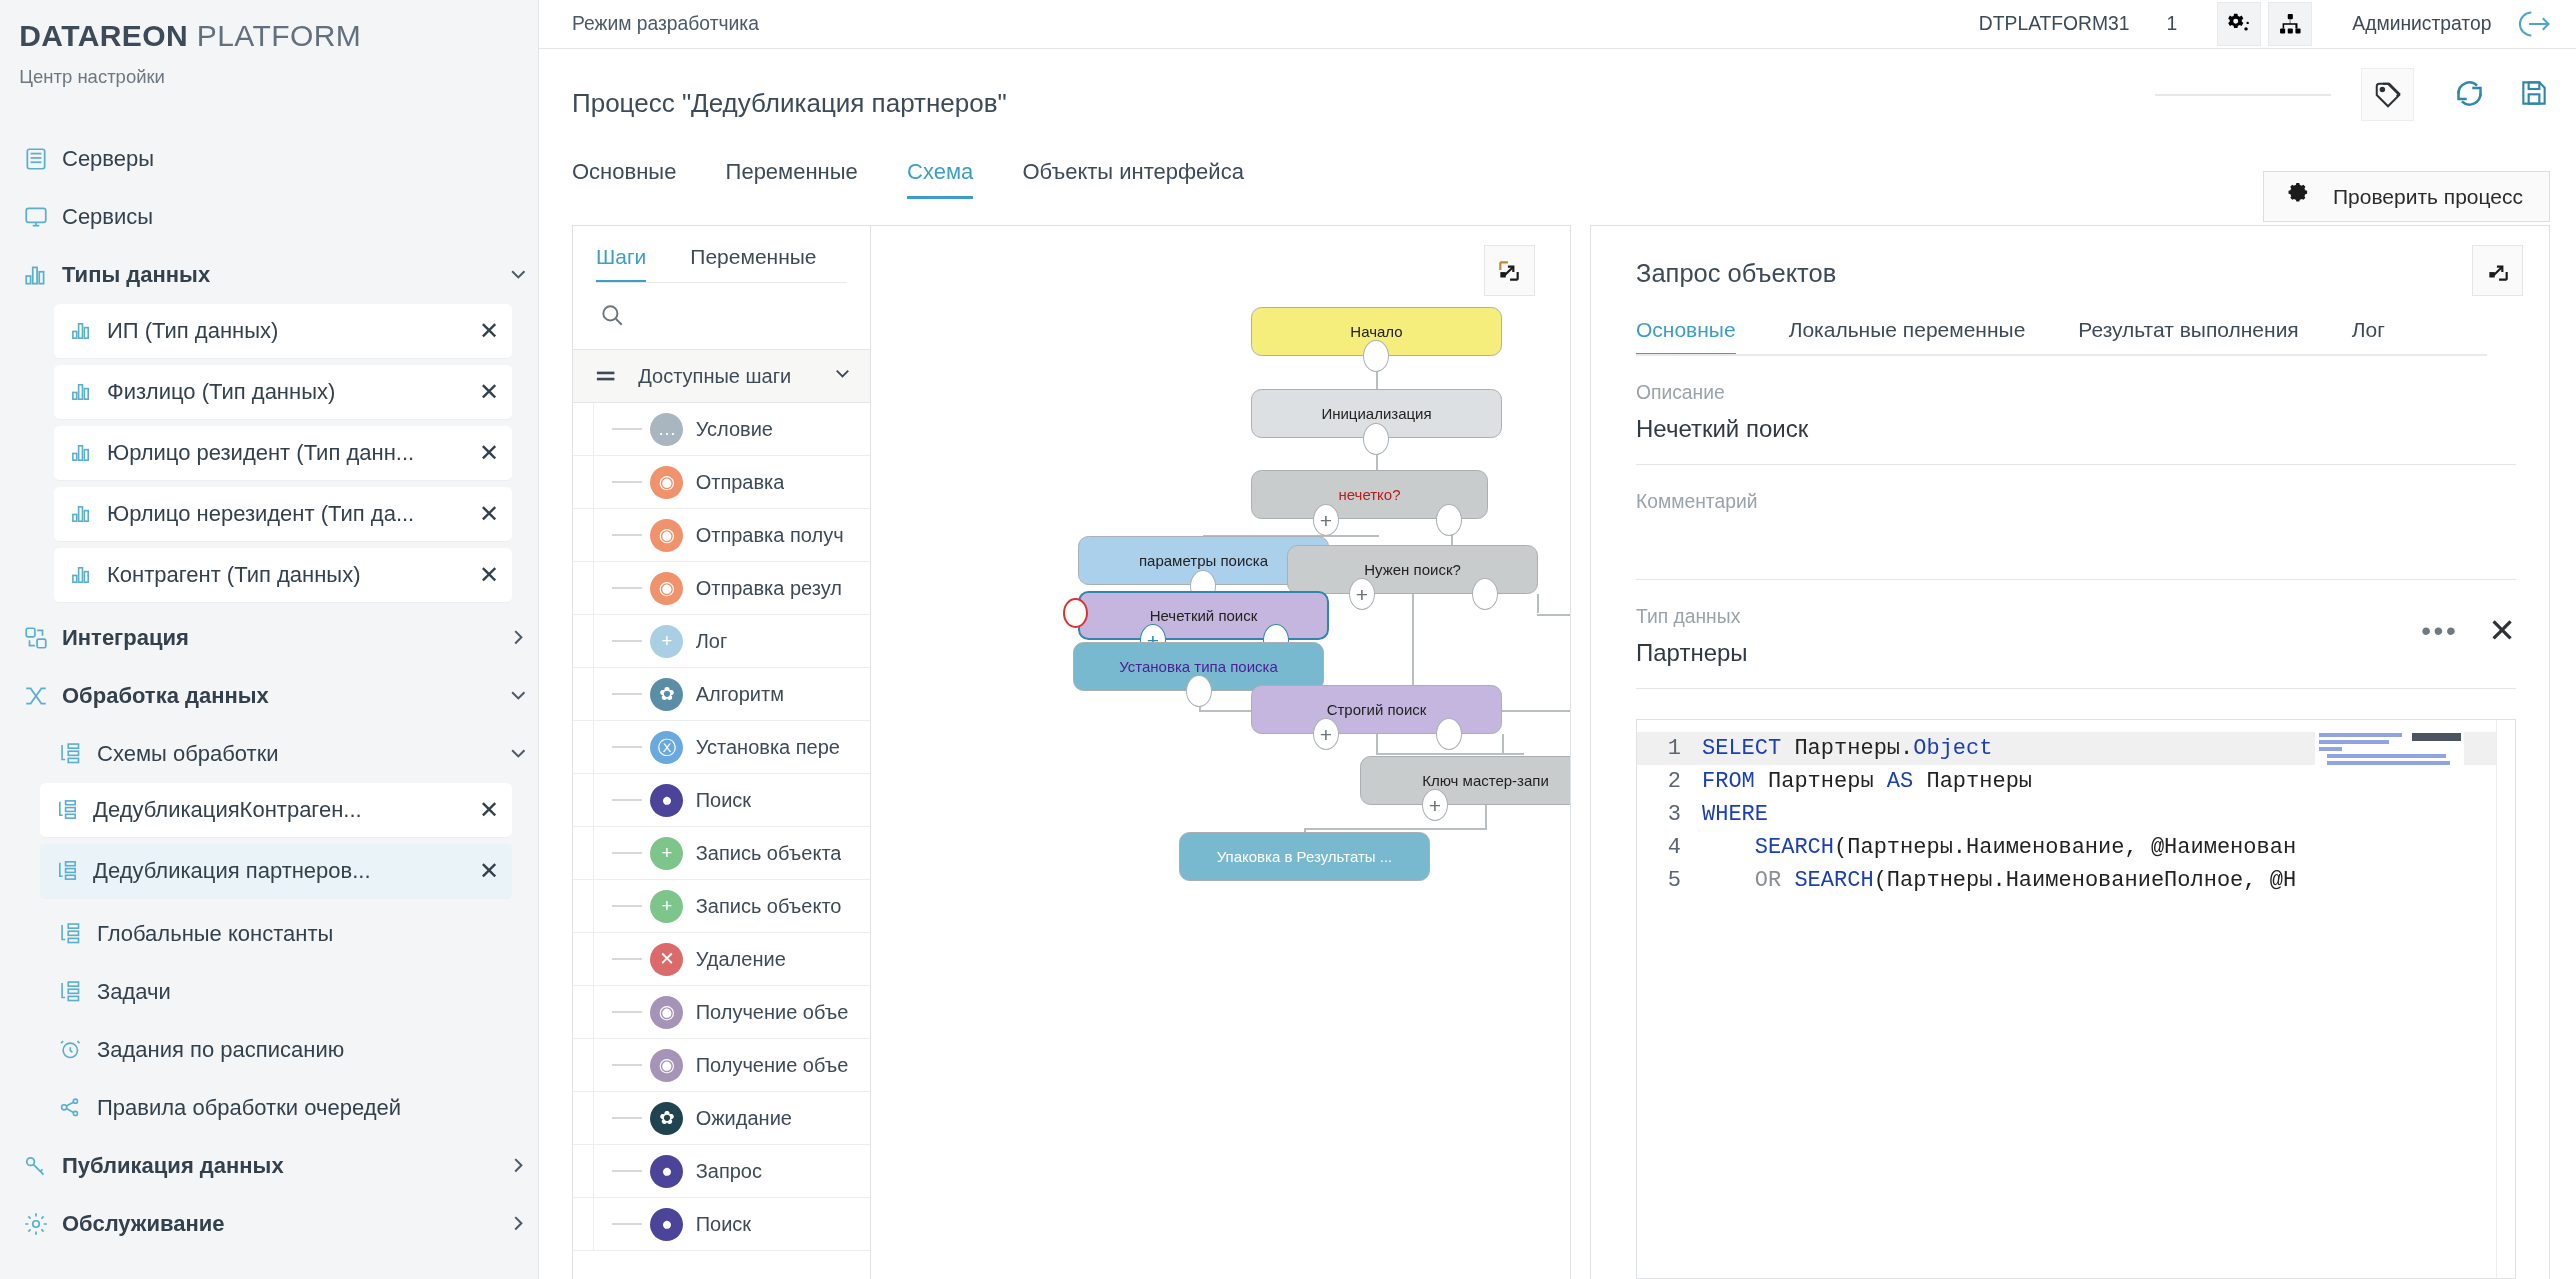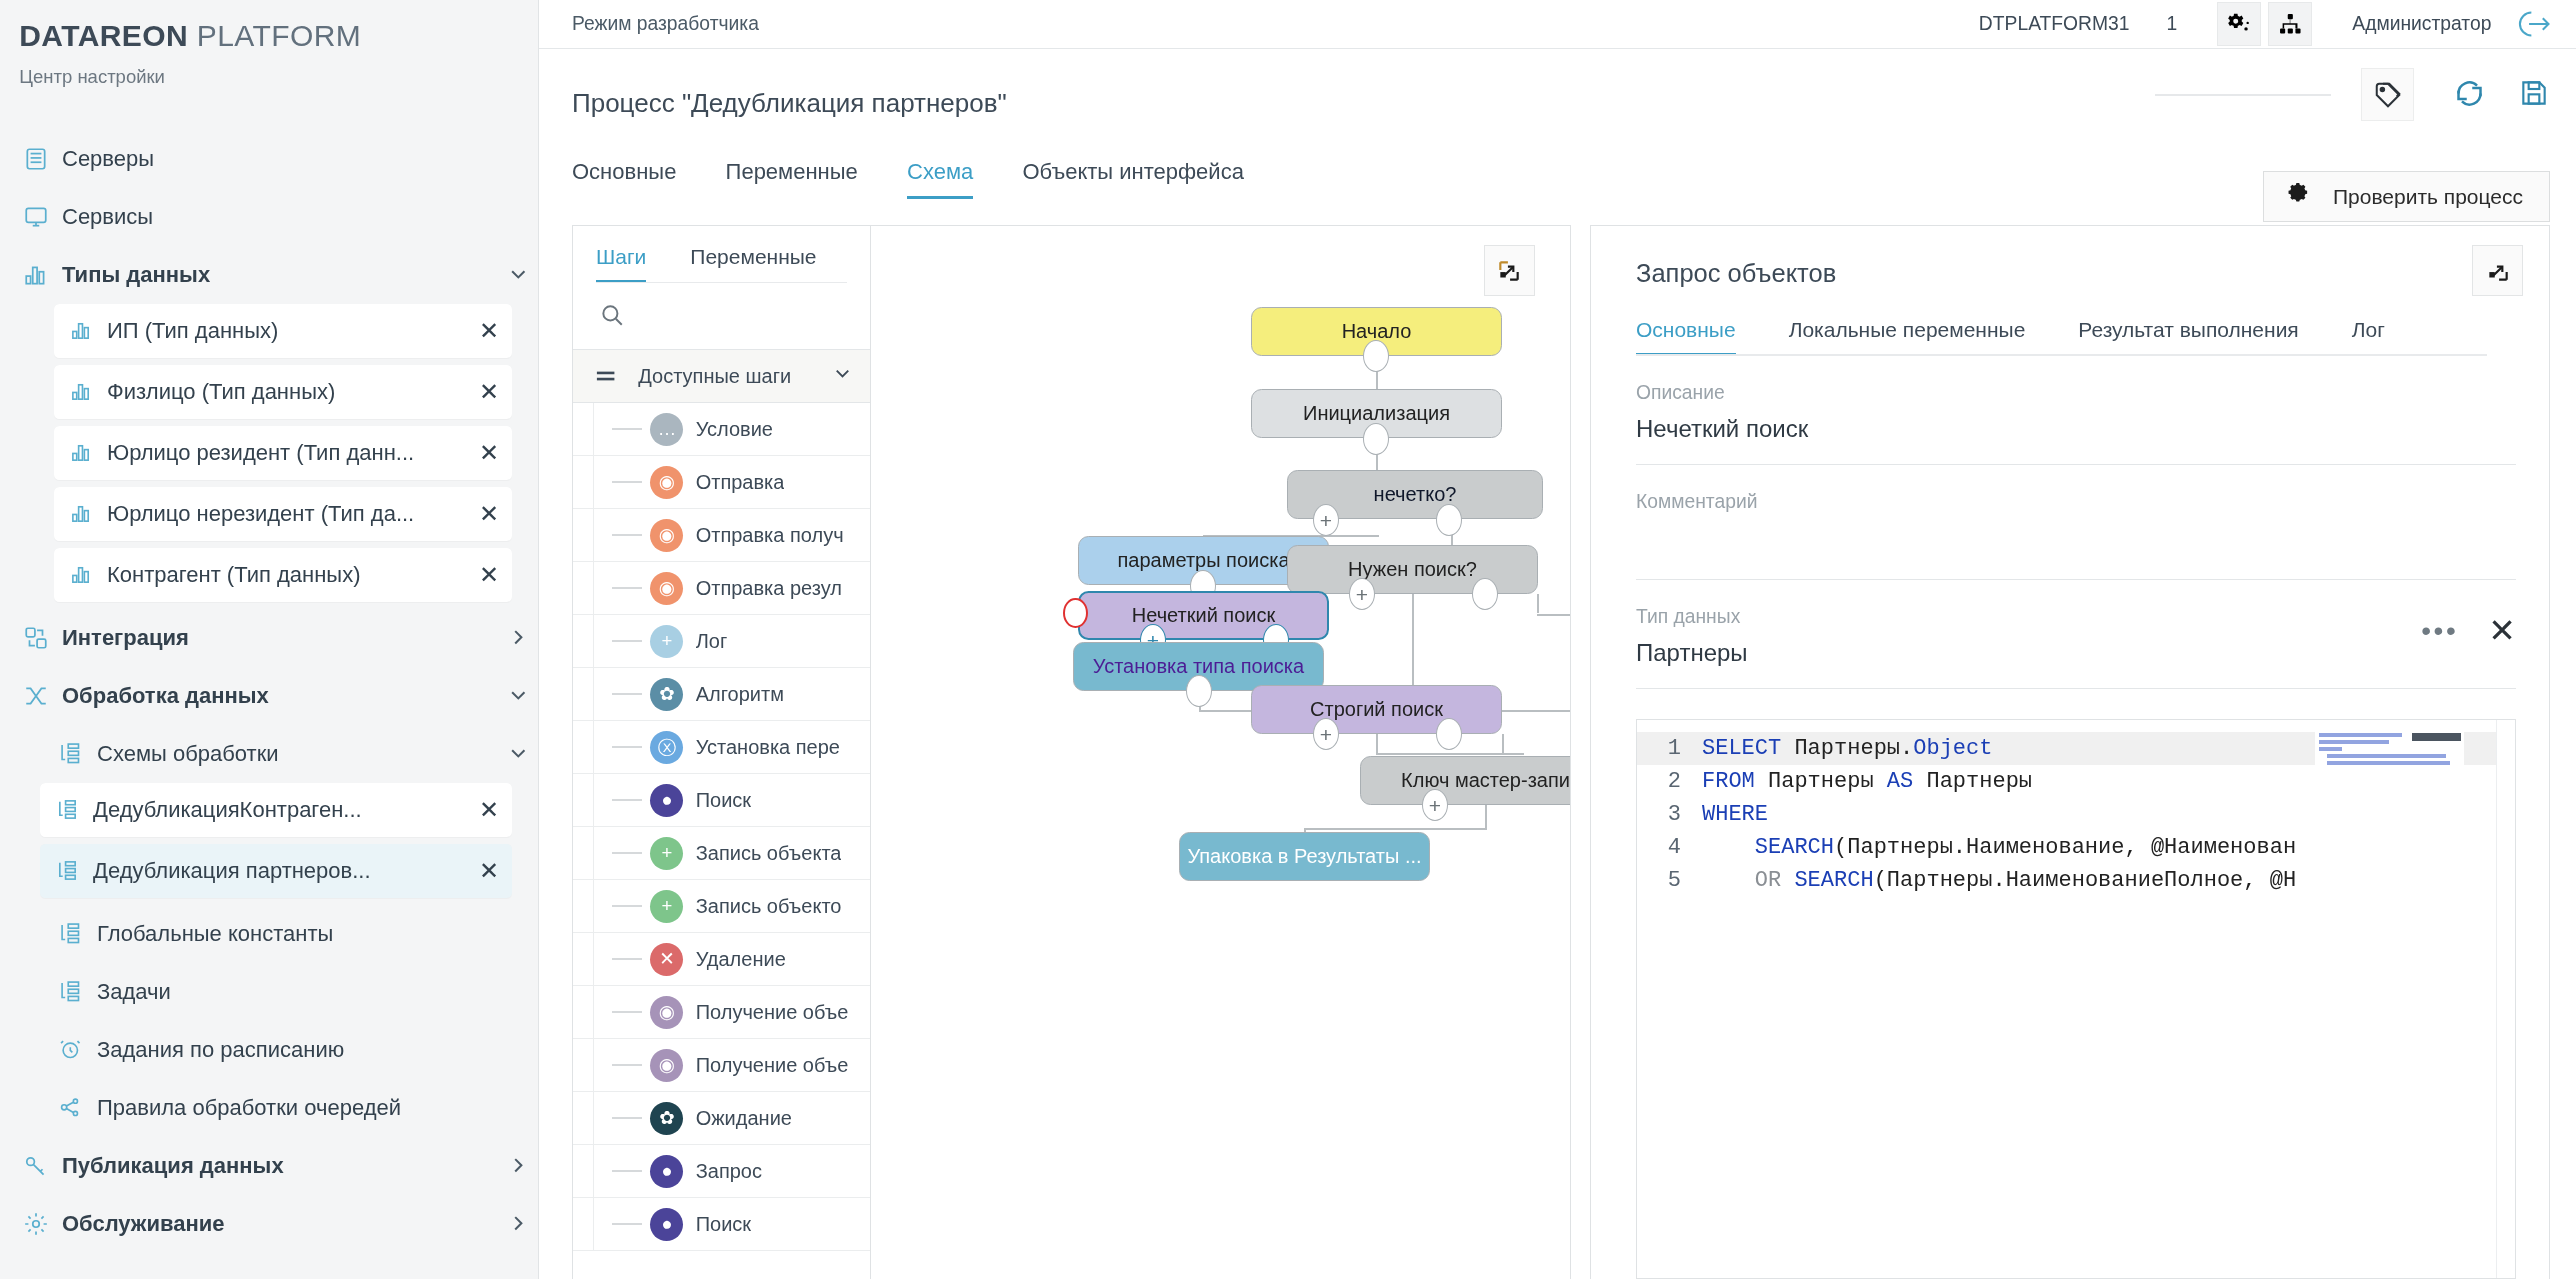--- a/index.html
+++ b/index.html
@@ -112,21 +112,21 @@
          display:flex; align-items:center; justify-content:center; color:#fff; font-size:18.5px;}
   .slabel{ font-size:20px; color:#3d4a57; white-space:nowrap; overflow:hidden; }
 
   
   .diagram{ flex:1; position:relative; margin-left:0; border-left:none; overflow:hidden; min-width:0;}
   .diag-expand{ position:absolute; right:35px; top:19.3px; width:51px; height:51px;
                 background:#fafafa; border:0.9px solid #e3e5e6; display:flex; align-items:center;
                 justify-content:center; cursor:pointer; z-index:5;}
   .node{
     position:absolute; border-radius:10.5px; display:flex; align-items:center;
-    justify-content:center; font-size:20px; color:#222; text-align:center; cursor:pointer;
+    justify-content:center; font-size:15px; color:#222; text-align:center; cursor:pointer;
     border:0.9px solid #a9afb3;
   }
   .port{ position:absolute; width:26px; height:32px; border-radius:50%; background:#fff;
          border:0.9px solid #a9afb3; display:flex; align-items:center; justify-content:center;
          font-size:21px; color:#6b7377; line-height:1;}
   .edge{ position:absolute; background:#b9bec1; }
   .err-dot{ position:absolute; width:24.6px; height:30px; border-radius:50%;
             border:2.6px solid #e03131; background:#fff; }
 
   
@@ -676,21 +676,21 @@
             <div class="edge" style="left: 433px; top: 602px; width: 183px; height: 1.8px;"></div>
             <div class="edge" style="left: 433px; top: 602px; width: 1.8px; height: 32px;"></div>
             <div class="node" style="left: 380px; top: 81px; width: 251px; height: 49px; background: rgb(245, 238, 125); color: rgb(34, 34, 34);">
               <span>Начало</span>
             </div>
             <div class="port" style="left: 492px; top: 114px;"></div>
             <div class="node" style="left: 380px; top: 163px; width: 251px; height: 49px; background: rgb(221, 224, 226); color: rgb(34, 34, 34);">
               <span>Инициализация</span>
             </div>
             <div class="port" style="left: 492px; top: 197px;"></div>
-            <div class="node" style="left: 380px; top: 244px; width: 256px; height: 49px; background: rgb(201, 204, 205); color: #0f172a; margin-left: 36px;">
+            <div class="node" style="left: 380px; top: 244px; width: 237px; height: 49px; background: rgb(201, 204, 205); color: #b91c1c;">
               <span>нечетко?</span>
             </div>
             <div class="port" style="left: 442px; top: 278px;">+</div>
             <div class="port" style="left: 565px; top: 278px;"></div>
             <div class="node" style="left: 207px; top: 310px; width: 251px; height: 49px; background: rgb(171, 208, 236); color: rgb(34, 34, 34);">
               <span>параметры поиска</span>
             </div>
             <div class="port" style="left: 319px; top: 344px;"></div>
             <div class="node" style="left: 416px; top: 319px; width: 251px; height: 49px; background: rgb(201, 204, 205); color: rgb(34, 34, 34);">
               <span>Нужен поиск?</span>

